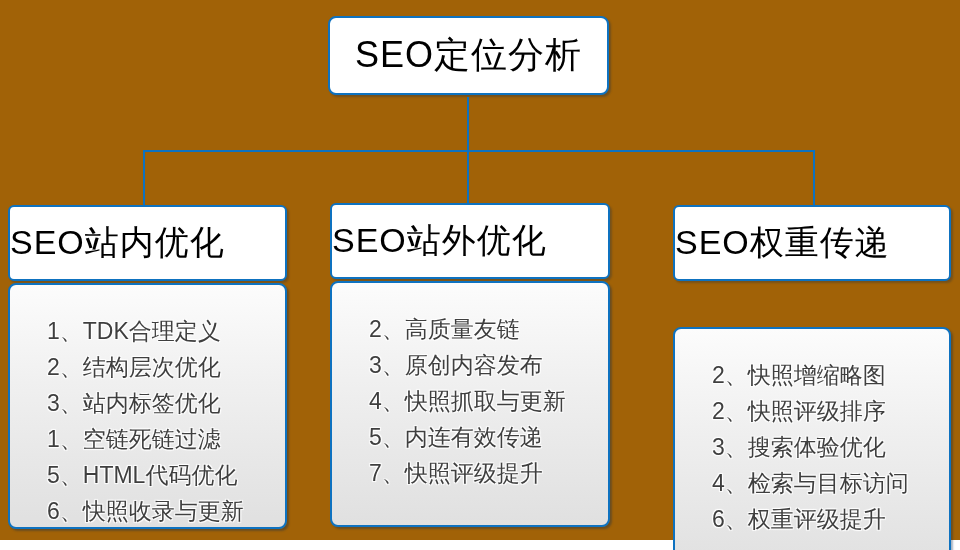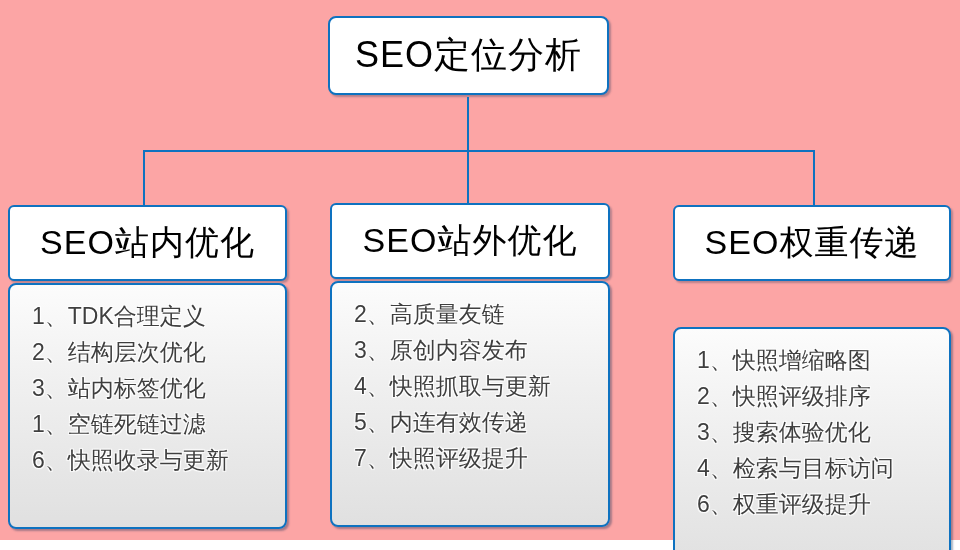--- a/index.html
+++ b/index.html
@@ -5,21 +5,21 @@
   html, body { margin: 0; padding: 0; }
   body {
     width: 960px; height: 550px;
     background: #ffffff;
     font-family: "Liberation Sans", "DejaVu Sans", sans-serif;
     overflow: hidden;
   }
   .canvas {
     position: relative;
     width: 960px; height: 540px;
-    background: #fca5a5;
+    background: #a16207;
   }
   .node {
     position: absolute;
     box-sizing: border-box;
     background: #ffffff;
     border: 2px solid #0e72c0;
     display: flex;
     align-items: center;
     justify-content: center;
   }
@@ -52,37 +52,36 @@
   .branch-header {
     box-sizing: border-box;
     height: 76px;
     margin-bottom: 2px;
     background: #ffffff;
     border: 2px solid #0e72c0;
     border-radius: 6px;
     box-shadow: 2px 2px 2px rgba(10, 40, 80, 0.28);
     display: flex;
     align-items: center;
-    justify-content: center;
     font-size: 34px;
     color: #000000;
     letter-spacing: 1px;
   }
   .branch-list {
     box-sizing: border-box;
     height: 246px;
     background: linear-gradient(to bottom, #fcfcfc 0%, #f0f0f0 40%, #e0e0e0 100%);
     border: 2px solid #0e72c0;
     border-radius: 8px;
     box-shadow: 2px 2px 2px rgba(10, 40, 80, 0.35);
     padding: 13px 8px 0 22px;
     overflow: hidden;
   }
   .branch-list ul {
-    margin: 0; padding: 0;
+    margin: 15px; padding: 0;
     list-style: none;
   }
   .branch-list li {
     font-size: 23px;
     line-height: 36px;
     color: #3f3f3f;
     white-space: nowrap;
     text-shadow:
       1px 1px 1px #ffffff,
       -1px -1px 1px #ffffff,
@@ -108,20 +107,21 @@
   <div class="branch branch-1">
     <div class="branch-header">
       <span>SEO站内优化</span>
     </div>
     <div class="branch-list">
       <ul>
           <li>1、TDK合理定义</li>
           <li>2、结构层次优化</li>
           <li>3、站内标签优化</li>
           <li>1、空链死链过滤</li>
+          <li>5、HTML代码优化</li>
           <li>6、快照收录与更新</li>
         </ul>
     </div>
   </div>
 
   <div class="branch branch-2">
     <div class="branch-header">
       <span>SEO站外优化</span>
     </div>
     <div class="branch-list">
@@ -134,21 +134,21 @@
         </ul>
     </div>
   </div>
 
   <div class="branch branch-3">
     <div class="branch-header">
       <span>SEO权重传递</span>
     </div>
     <div class="branch-list">
       <ul>
-          <li>1、快照增缩略图</li>
+          <li>2、快照增缩略图</li>
           <li>2、快照评级排序</li>
           <li>3、搜索体验优化</li>
           <li>4、检索与目标访问</li>
           <li>6、权重评级提升</li>
         </ul>
     </div>
   </div>
 
 </div>
 

